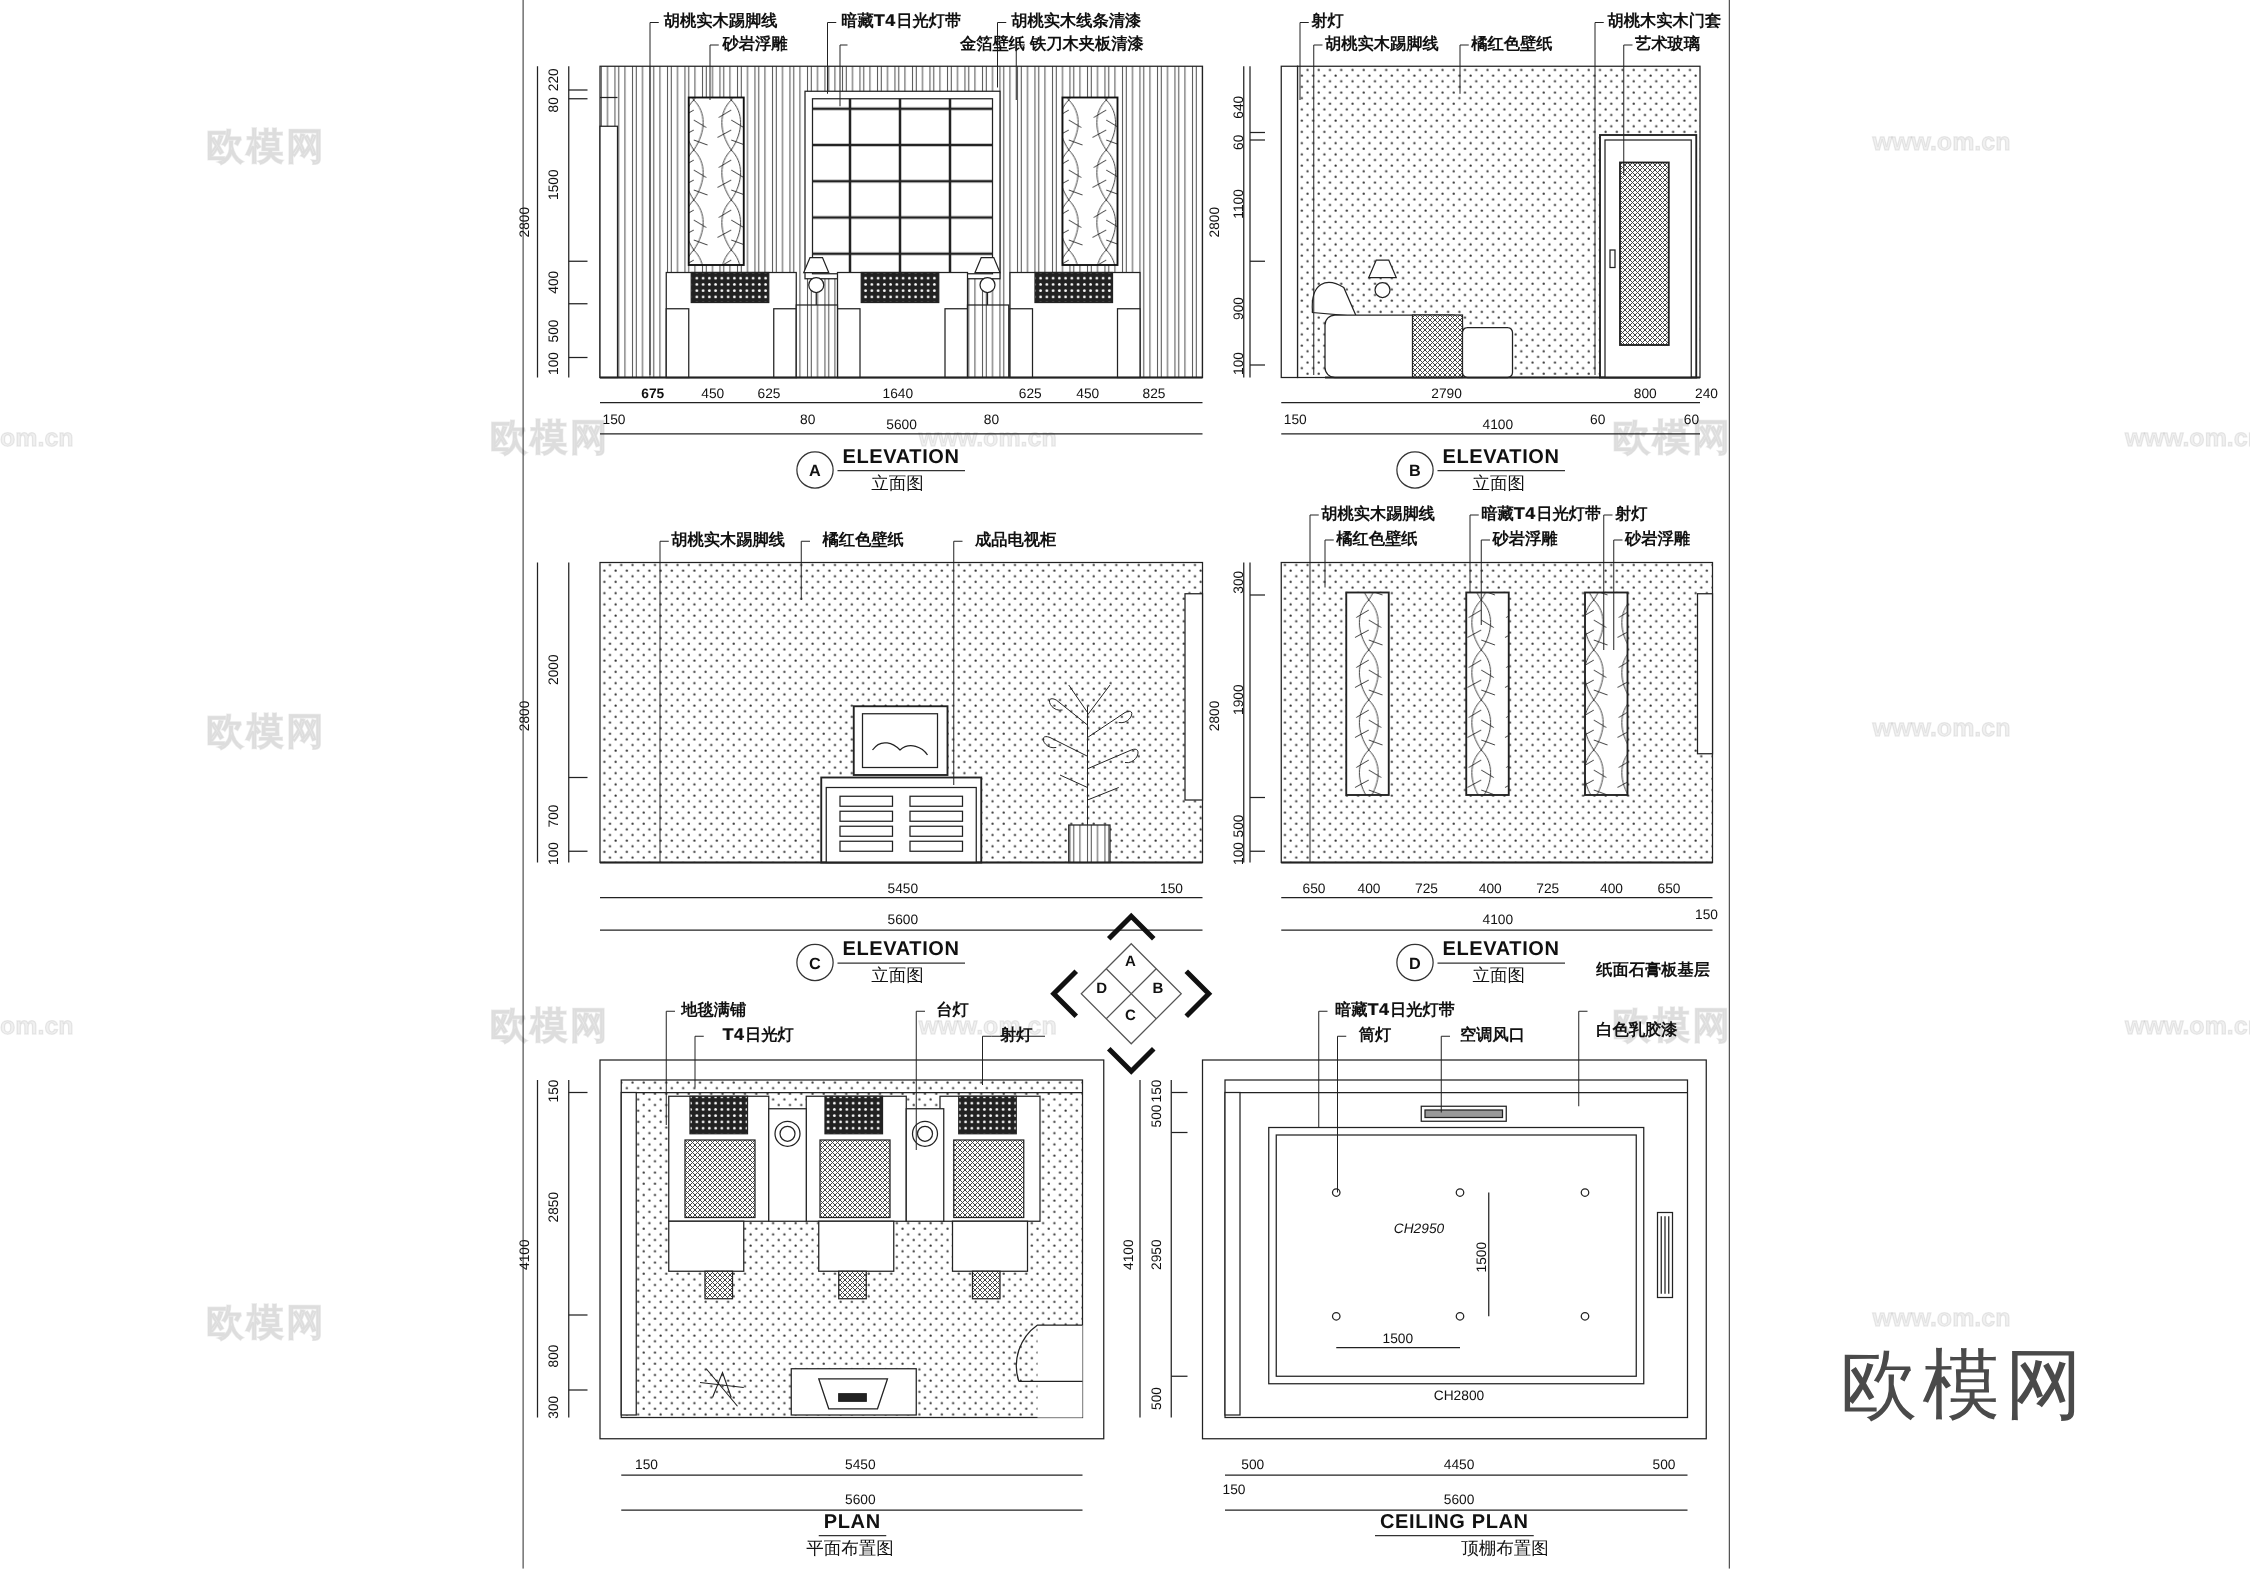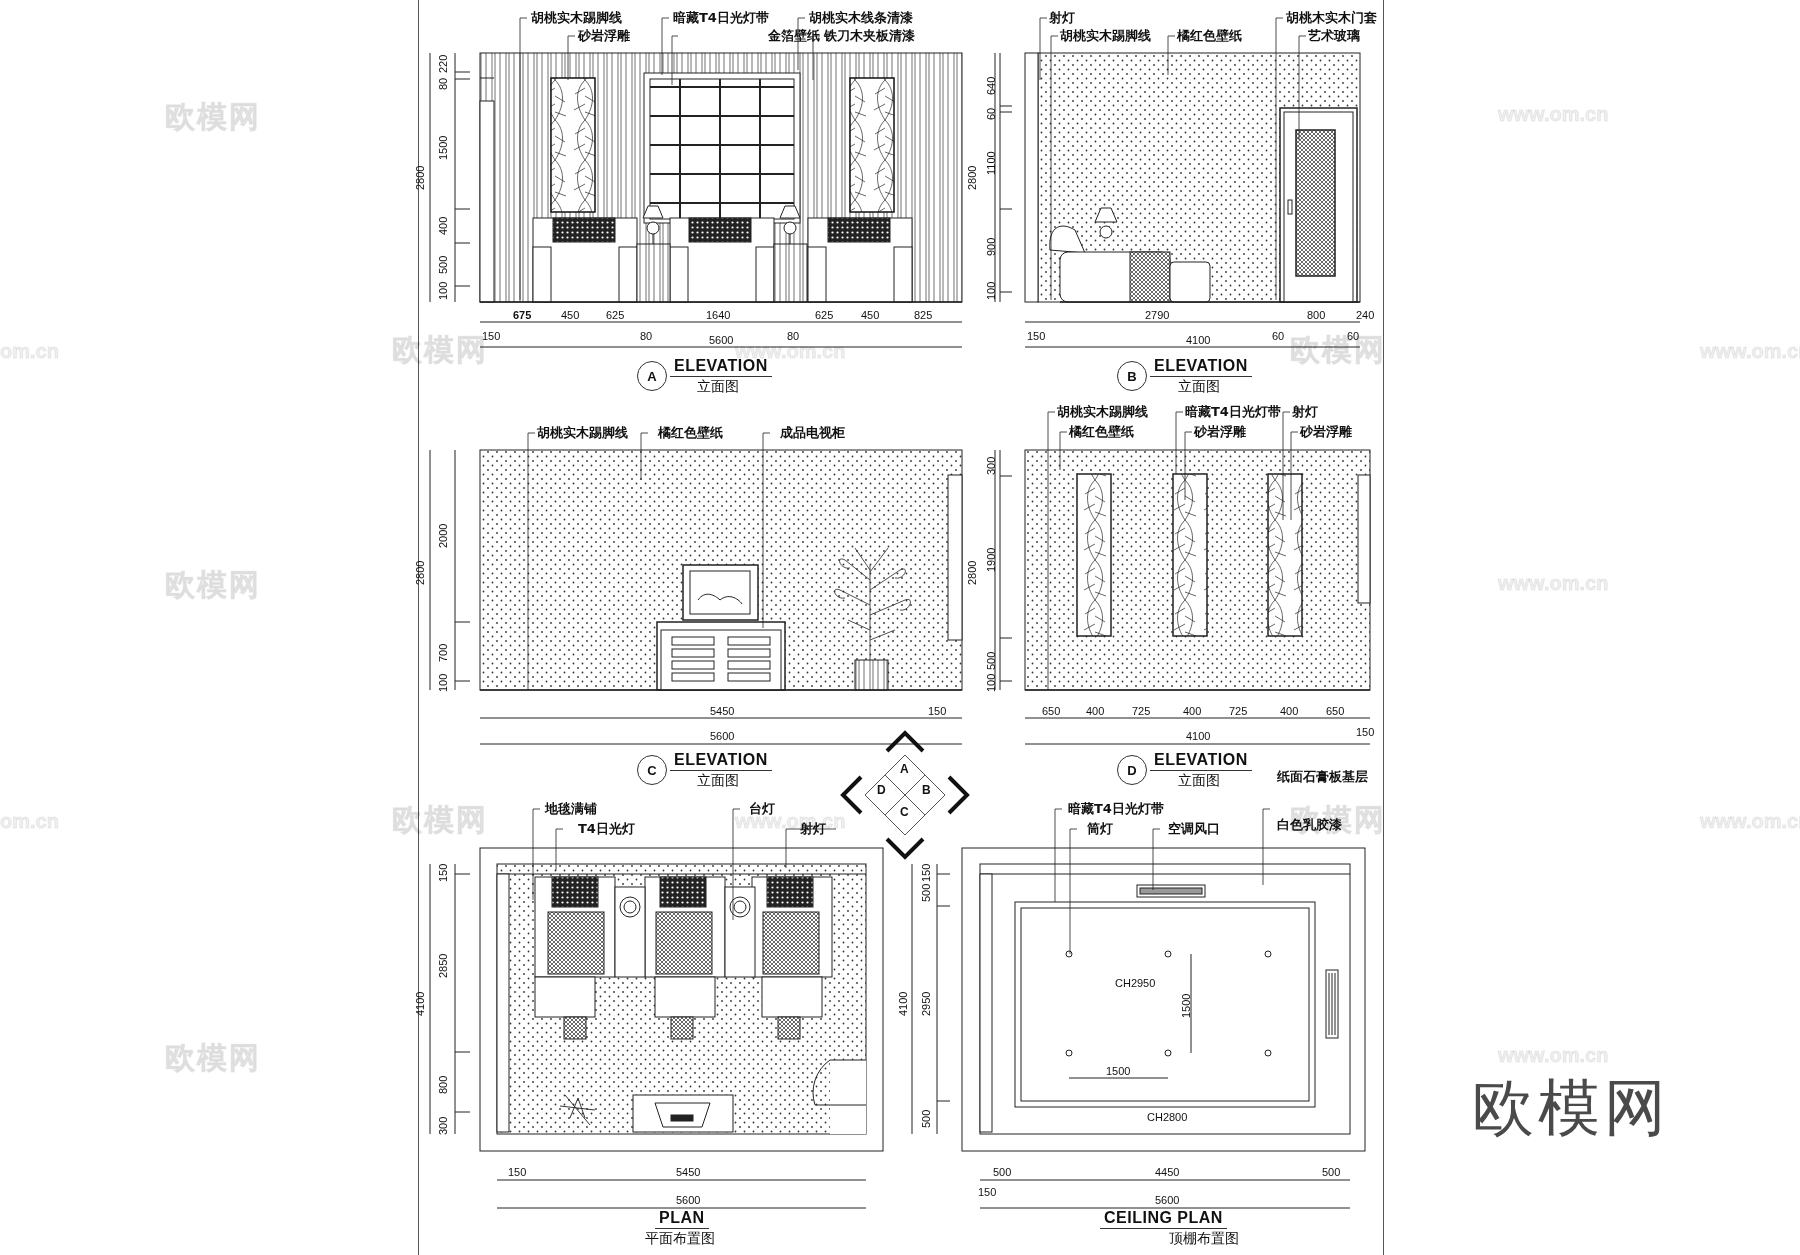--- a/index.html
+++ b/index.html
@@ -448,21 +448,21 @@
 
 <div class="title-en" style="left:655px;top:1209px;">PLAN</div>
 <div class="title-cn" style="left:645px;top:1230px;">平面布置图</div>
 
 <div class="lbl" style="left:1068px;top:802px;">暗藏T4日光灯带</div>
 <div class="lbl" style="left:1087px;top:822px;">筒灯</div>
 <div class="lbl" style="left:1168px;top:822px;">空调风口</div>
 <div class="lbl" style="left:1277px;top:770px;">纸面石膏板基层</div>
 <div class="lbl" style="left:1277px;top:818px;">白色乳胶漆</div>
 
-<div class="dim" style="left:1115px;top:977px;">CH2950</div>
+<div class="dim" style="left:1115px;top:977px;font-style:italic;">CH2950</div>
 <div class="dim" style="left:1147px;top:1111px;">CH2800</div>
 <div class="dimv" style="left:1180px;top:1018px;">1500</div>
 <div class="dim" style="left:1106px;top:1065px;">1500</div>
 
 <div class="dimv" style="left:920px;top:882px;">150</div>
 <div class="dimv" style="left:920px;top:902px;">500</div>
 <div class="dimv" style="left:920px;top:1016px;">2950</div>
 <div class="dimv" style="left:920px;top:1128px;">500</div>
 <div class="dimv" style="left:897px;top:1016px;">4100</div>
 

